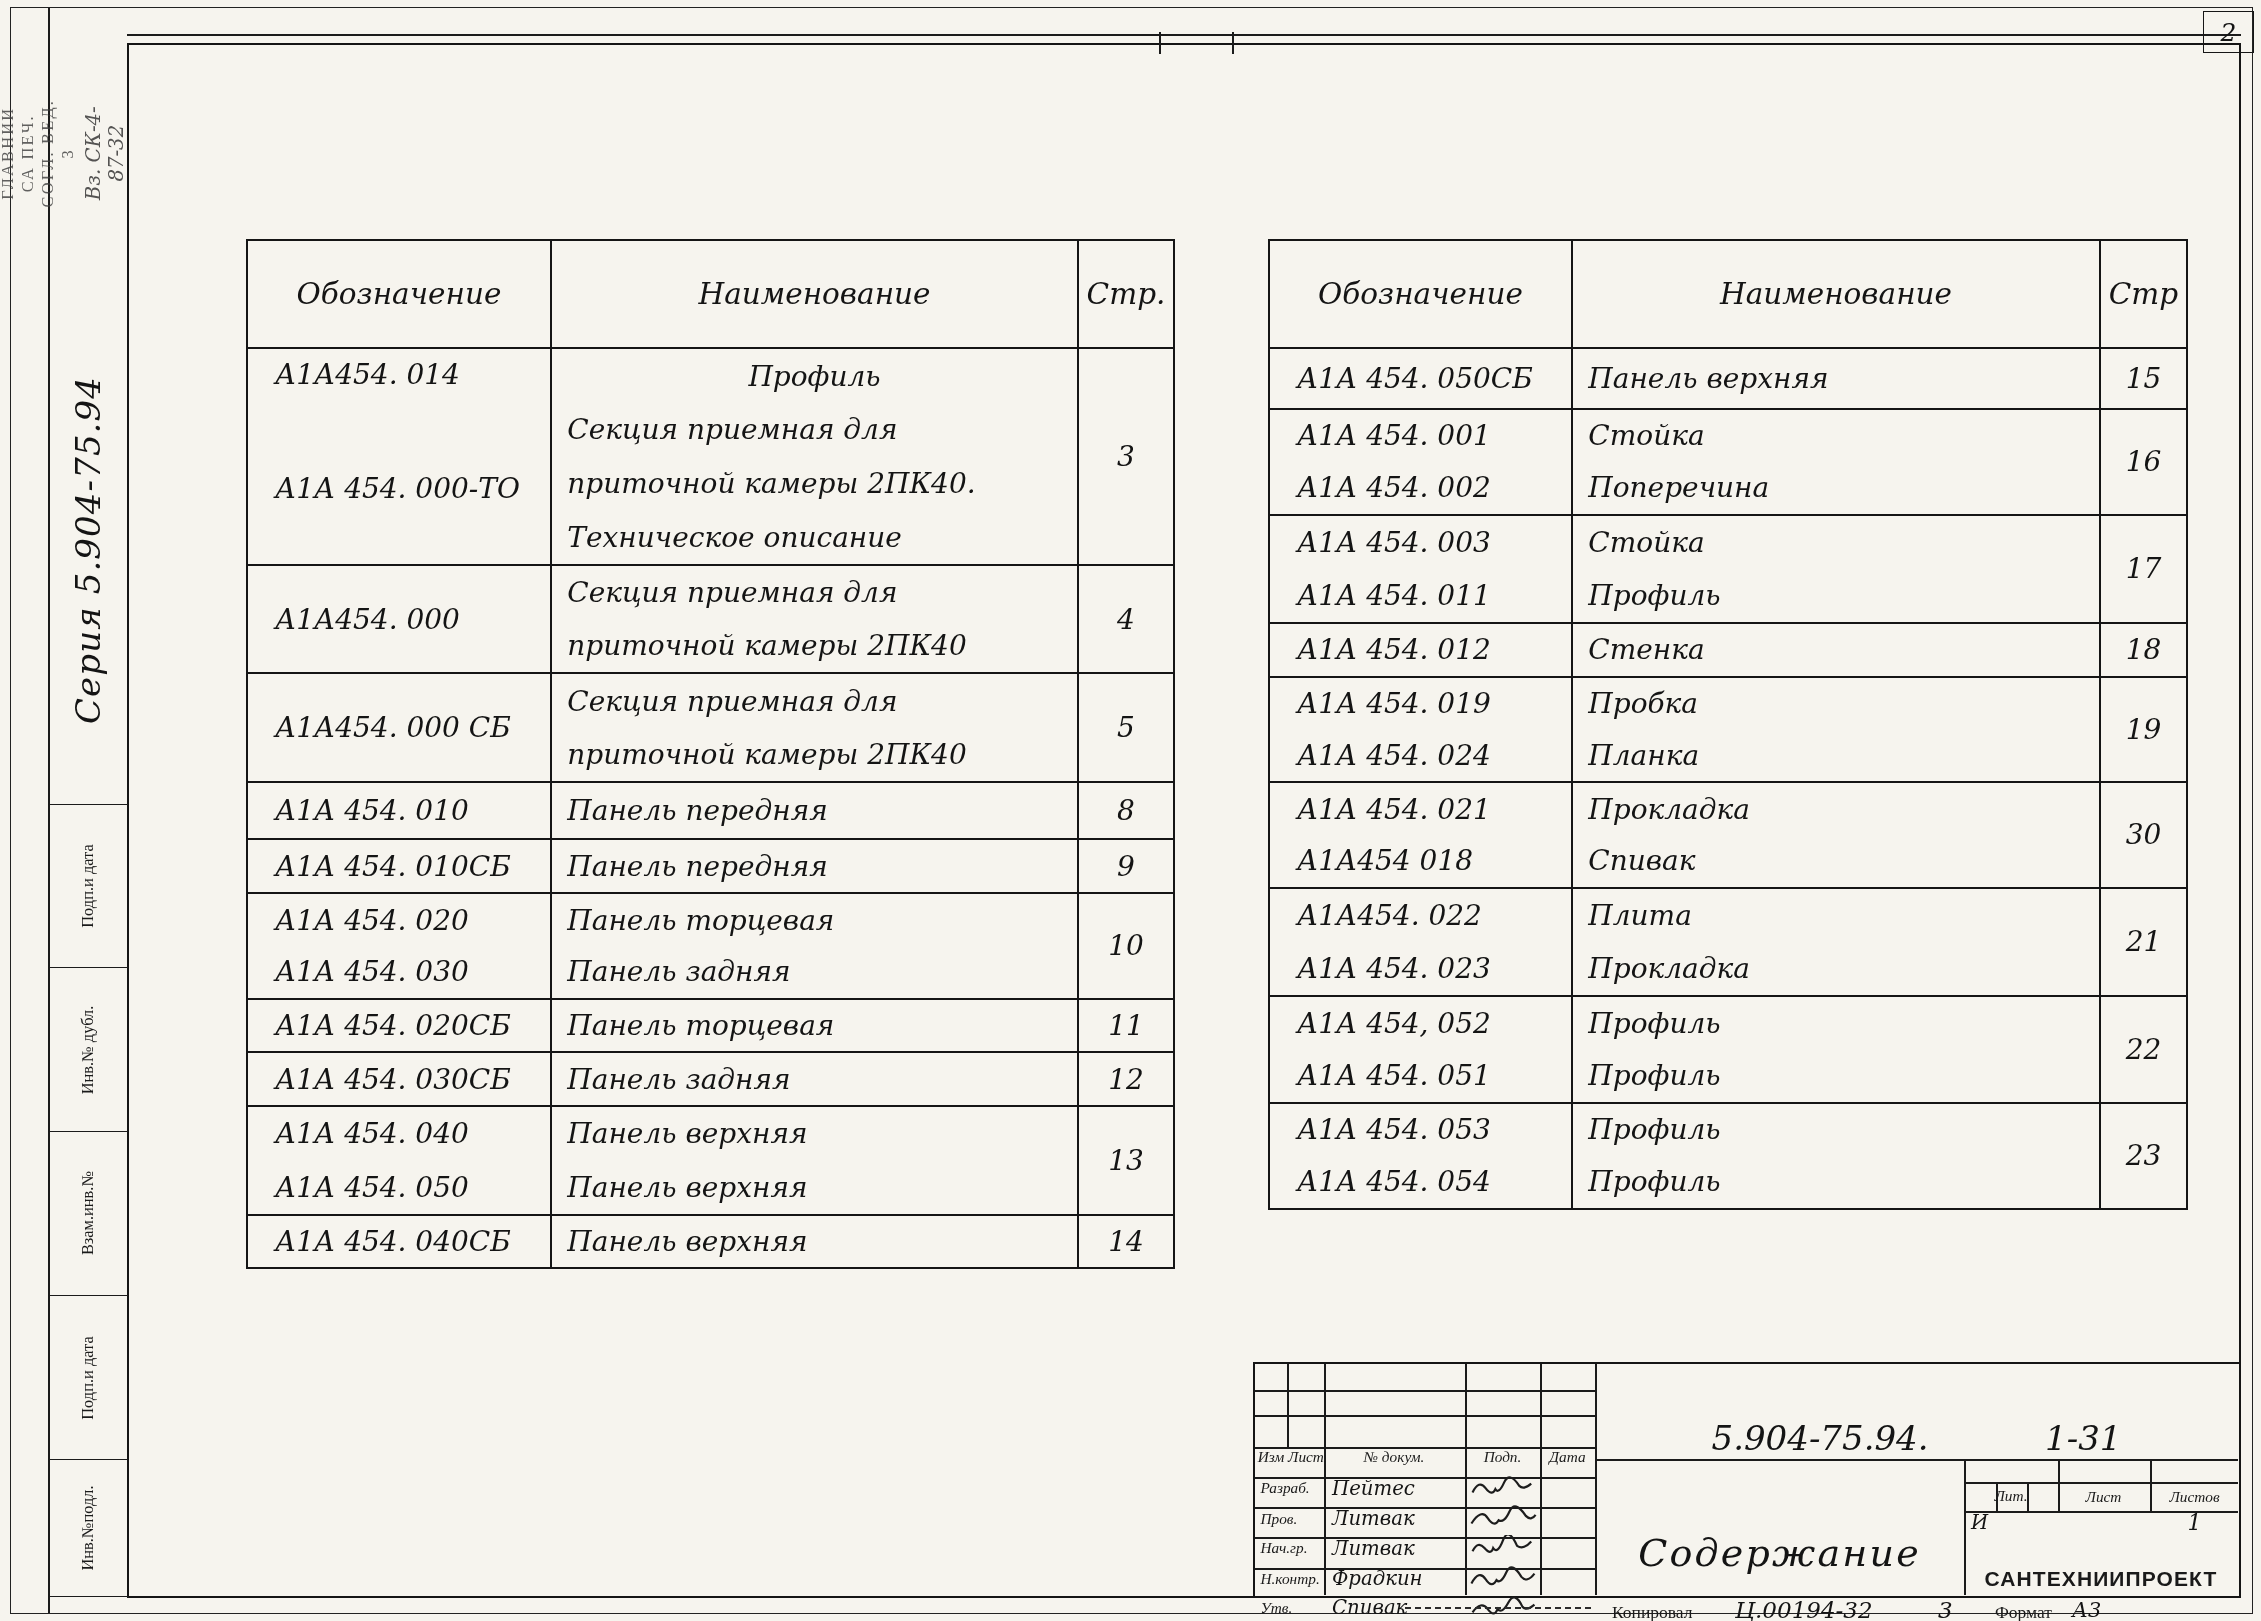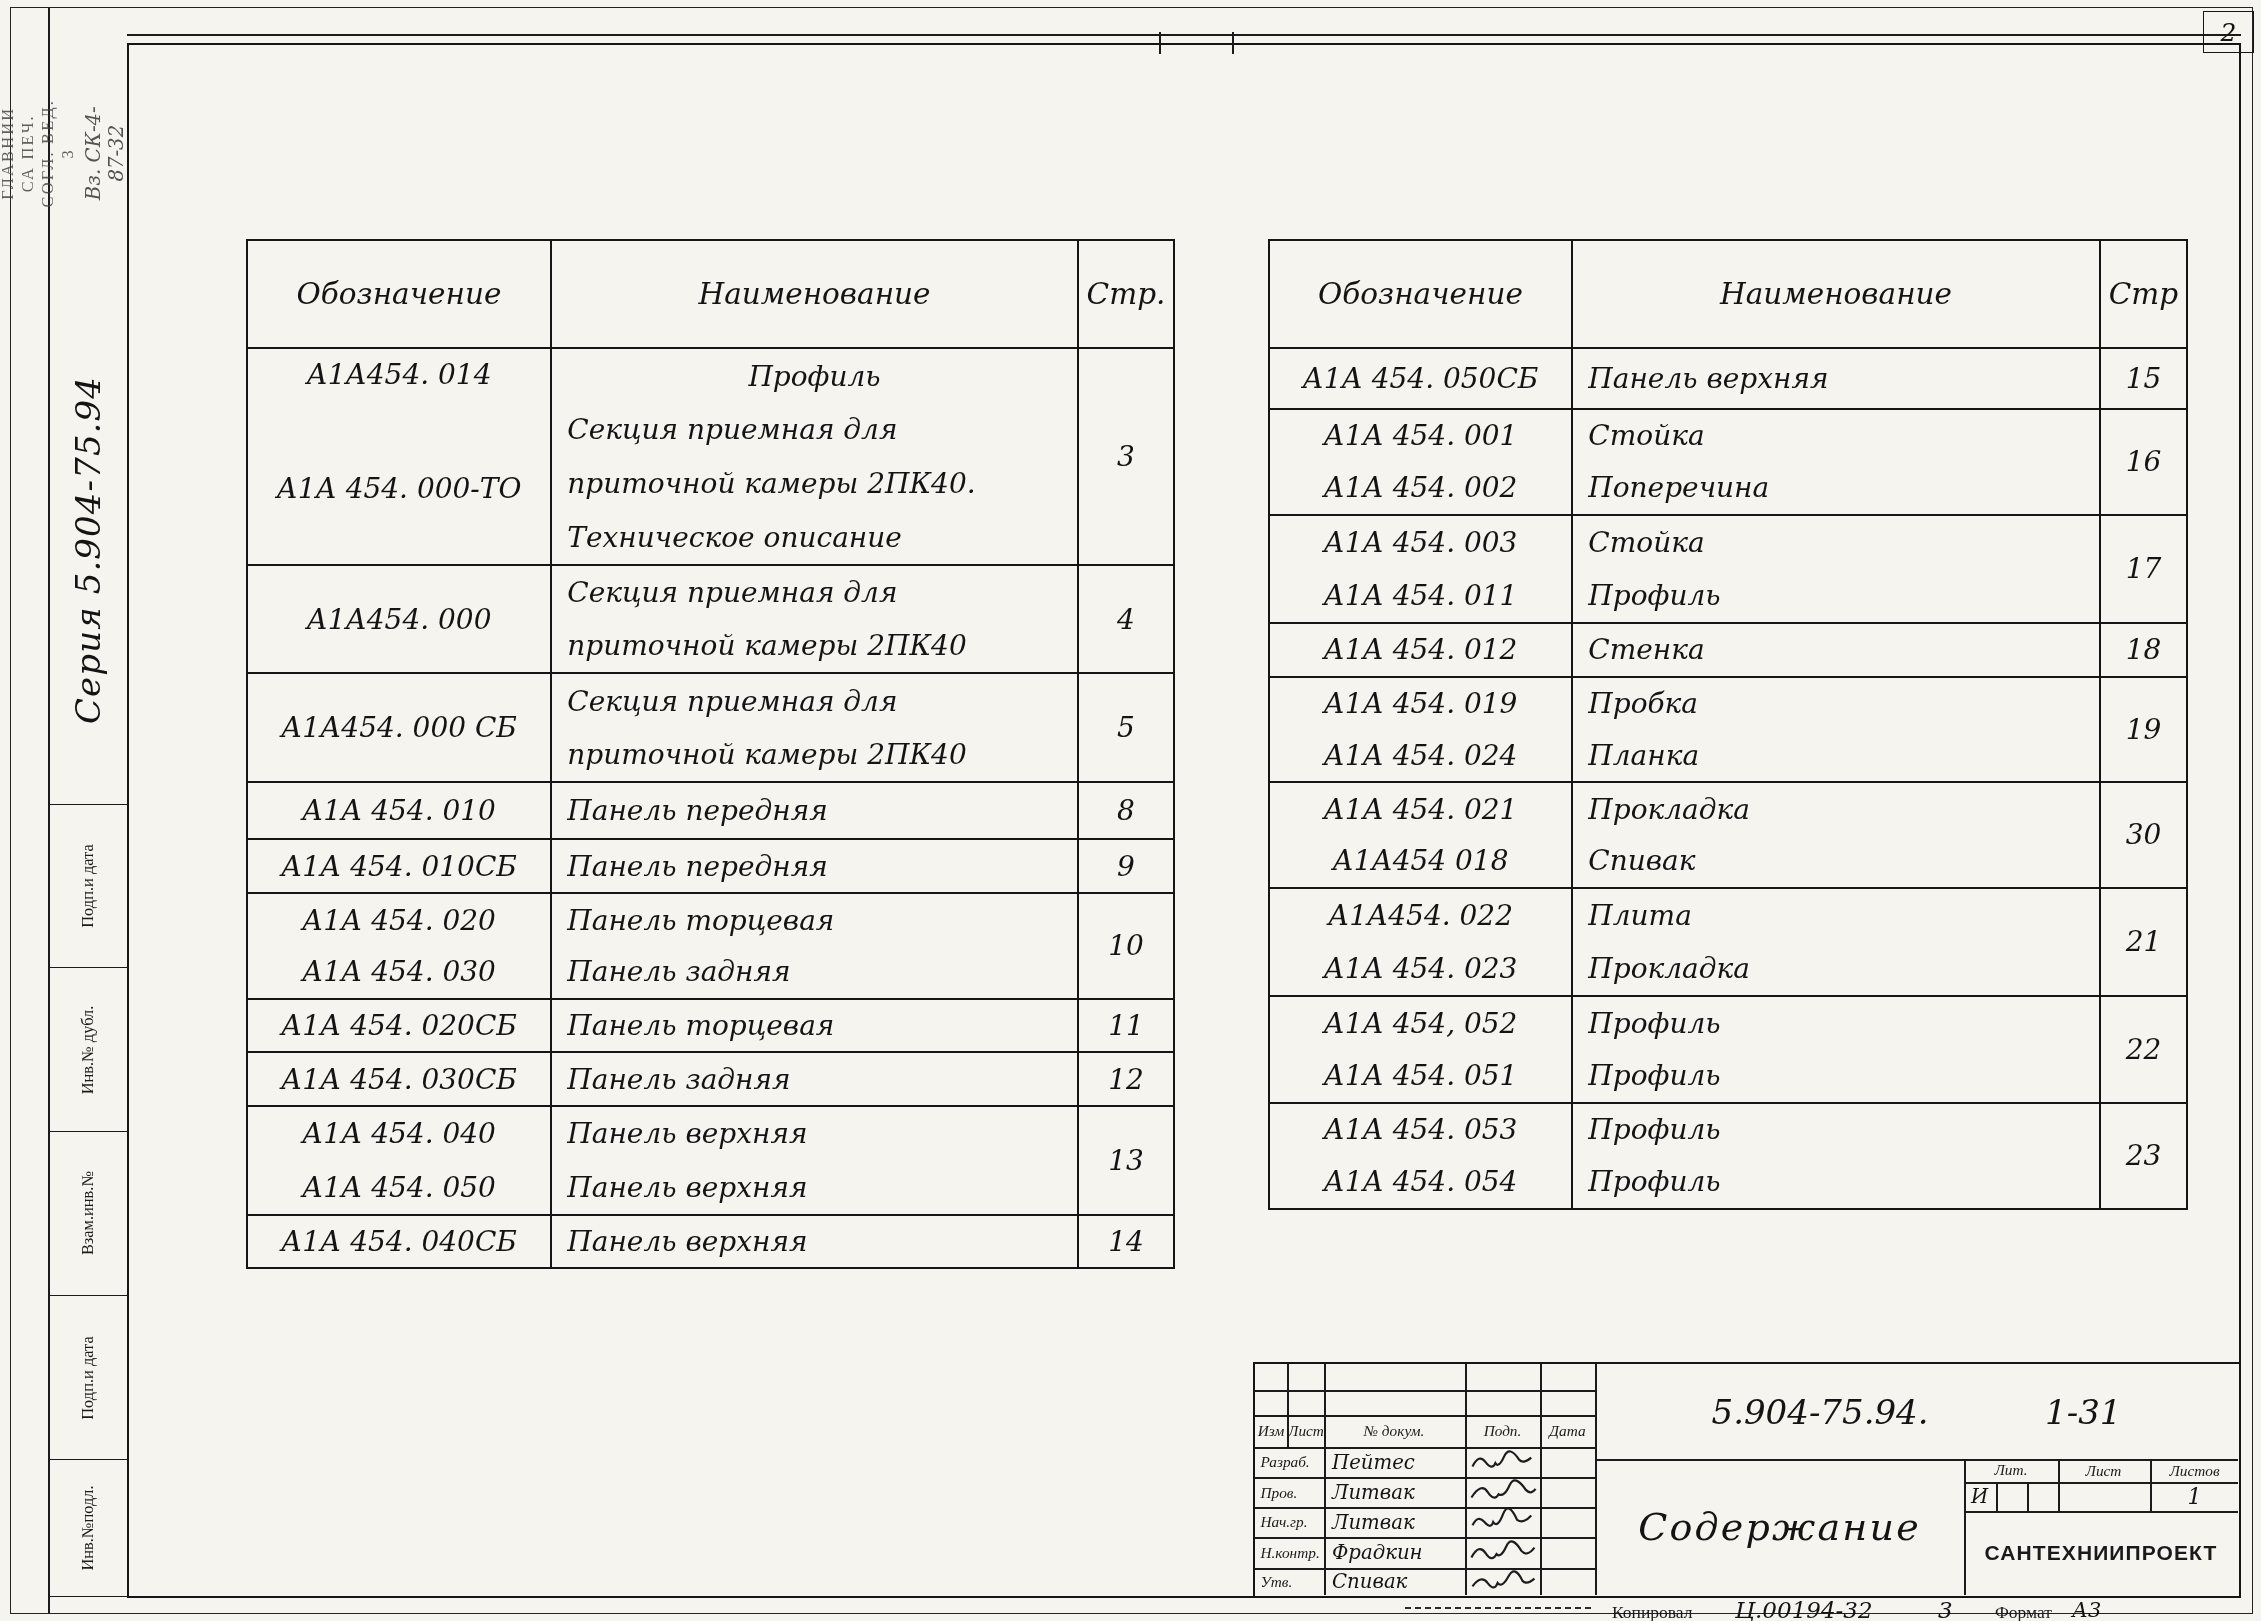--- a/index.html
+++ b/index.html
@@ -42,29 +42,29 @@
   .thead { display:flex; border-bottom:2.2px solid #151515; height:109px; }
   .thead > div { display:flex; align-items:center; justify-content:center; font-size:29.5px; }
   .trow { display:flex; border-bottom:2.2px solid #151515; }
   .trow:last-child { border-bottom:none; }
   .col-des  { border-right:2.2px solid #151515; display:flex; flex-direction:column; justify-content:space-around; }
   .col-name { border-right:2.2px solid #151515; display:flex; flex-direction:column; justify-content:space-around; }
   .col-page { flex:1; display:flex; align-items:center; justify-content:center;text-align:right; }
   #left-table  .col-des { width:304px; }  #left-table  .col-name { width:527px; }
   #right-table .col-des { width:303px; }  #right-table .col-name { width:528px; }
   .tl { font-size:28px; line-height:33px; }
-  .des-line { text-align:center; }
+  .des-line { text-align:left;margin-left:27px; }
   .name-line { padding-left:15.3px; }
   .center-line { text-align:center; padding-left:0; }
   .r1 .col-des { display:block; padding-top:8.7px; }
   .r1 .col-des .tl + .tl { margin-top:81px; }
 
   
   .tblock { position:absolute; left:1253px; top:1362px; width:988px; height:236px; border:2.7px solid #151515; }
-  .tb-cell { position:absolute; display:flex; align-items:center; }
+  .tb-cell { position:absolute; display:flex; align-items:center;margin-top:26px; }
   .tb-center { justify-content:center; }
   .tb-label { font-size:15.3px; font-style:italic; }
   .tb-name { font-size:19.7px; }
   .org-text { font-family:"Liberation Sans", sans-serif; font-weight:bold; font-size:21px; letter-spacing:1.1px; }
   .docnum { font-size:34px; }
   .doctitle { font-size:38px; letter-spacing:2.2px; }
   .sig-svg { width:71px; height:25px; }
 
   .footer-text { position:absolute; font-size:17.5px; }
   .dashes { position:absolute; border-top:2.2px dashed #2a2a2a; }

